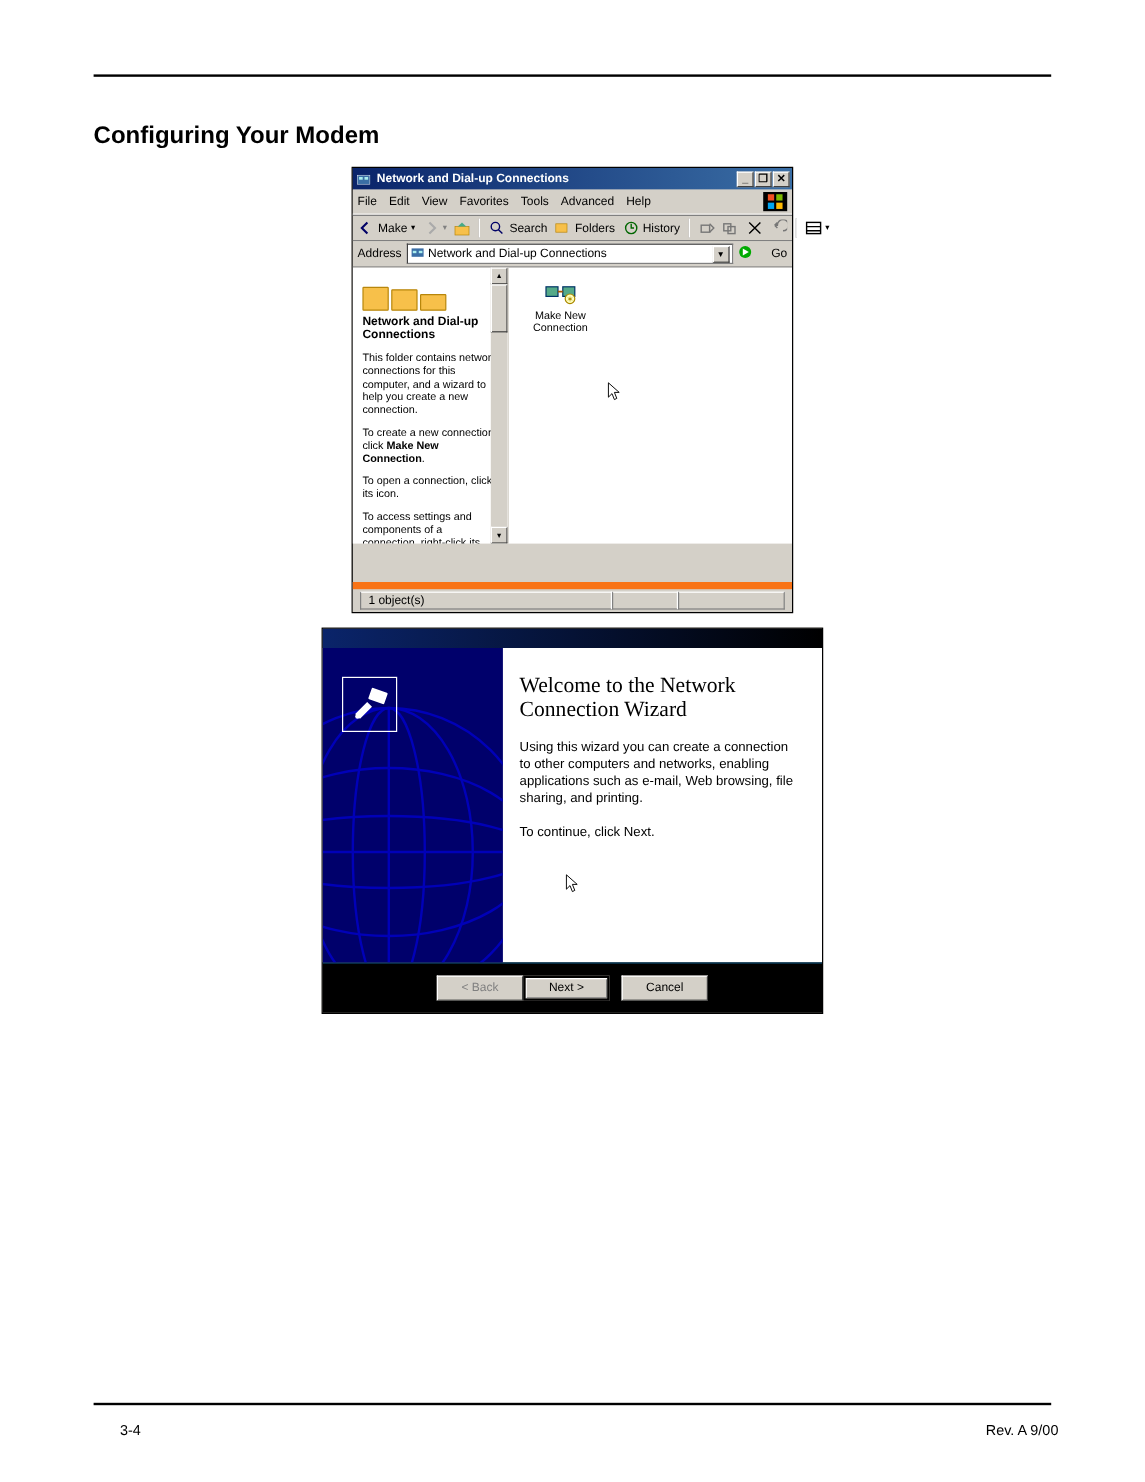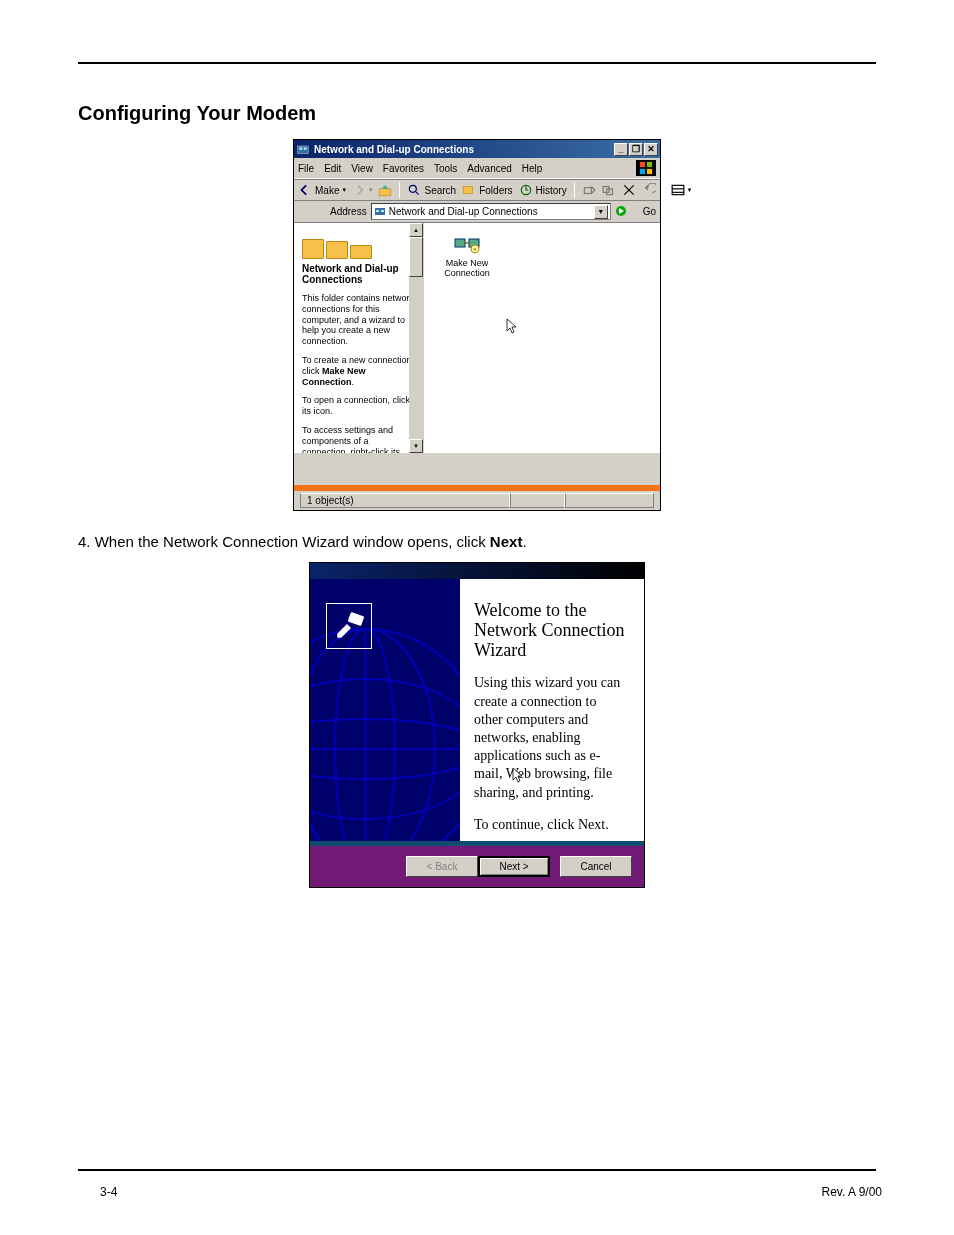--- a/index.html
+++ b/index.html
@@ -57,21 +57,21 @@
   .menubar { background:#d4d0c8;border-bottom:1px solid #fff;padding:2px 4px;display:flex;gap:10px;align-items:center; }
   .menubar span { font-size:10px; }
   .menubar .wlogo { margin-left:auto;width:20px;height:16px;background:#000;display:flex;align-items:center;justify-content:center; }
   .menubar .wlogo svg{width:14px;height:14px;}
   .toolbar { background:#d4d0c8;border-top:1px solid #808080;border-bottom:1px solid #808080;padding:2px 4px;display:flex;align-items:center;gap:6px;min-height:20px; }
   .toolbar .sep { width:1px;height:16px;background:#808080;border-right:1px solid #fff;margin:0 1px; }
   .toolbar .titem{display:flex;align-items:center;gap:3px;font-size:10px;color:#000;}
   .toolbar .ticonb{width:14px;height:14px;display:flex;align-items:center;justify-content:center;}
   .toolbar .gray{color:#808080;}
   .addrbar { background:#d4d0c8;border-bottom:1px solid #808080;padding:2px 4px;display:flex;align-items:center;gap:4px; }
-  .addrbar .albl{font-size:10px;margin-left:32px;}
+  .addrbar .albl{font-size:10px;}
   .addrfield{flex:1;background:#fff;border:1px solid #808080;border-top-color:#404040;border-left-color:#404040;height:17px;display:flex;align-items:center;padding:0 2px;gap:3px;}
   .addrfield .dd{width:14px;height:14px;background:#d4d0c8;border:1px solid #fff;border-right-color:#404040;border-bottom-color:#404040;margin-left:auto;display:flex;align-items:center;justify-content:center;font-size:8px;}
   .gobtn{display:flex;align-items:center;gap:16px;font-size:10px;}
   .ex-body{display:flex;background:#fff;height:230px;position:relative;}
   .leftpane{width:130px;border-right:1px solid #d4d0c8;padding:6px 6px 6px 8px;overflow:hidden;position:relative;}
   .scrollbar{position:absolute;right:0;top:0;bottom:0;width:14px;background:#d4d0c8;}
   .scrollbar .sbtn{height:14px;background:#d4d0c8;border:1px solid #fff;border-right-color:#404040;border-bottom-color:#404040;display:flex;align-items:center;justify-content:center;font-size:7px;}
   .scrollbar .sthumb{position:absolute;top:14px;left:0;right:0;height:40px;background:#d4d0c8;border:1px solid #fff;border-right-color:#404040;border-bottom-color:#404040;}
   .scrollbar .sbot{position:absolute;bottom:0;left:0;right:0;}
   .leftpane .folder-art{height:30px;display:flex;align-items:flex-end;gap:2px;margin-bottom:4px;}
@@ -81,31 +81,31 @@
   .rightpane{flex:1;padding:8px;position:relative;}
   .icon-item{width:70px;text-align:center;font-size:9px;}
   .icon-item .conn-icon{width:28px;height:24px;margin:0 auto 3px auto;display:flex;align-items:center;justify-content:center;}
   .cursor1{position:absolute;left:82px;top:95px;}
   .statusbar{background:#d4d0c8;border-top:6px solid #f97316;padding:2px 6px;font-size:10px;display:flex;margin-top:32px;}
   .statusbar .scell{border:1px solid #808080;border-top-color:#fff;border-left-color:#808080;padding:1px 6px;}
   .statusbar .sc1{width:210px;border-right:1px solid #fff;}
   .statusbar .sc2{width:55px;border-right:1px solid #fff;}
 
   
-  .wizard{width:336px;margin-top:12px;border:1px solid #000;background:#d4d0c8;font-family:Tahoma,Arial,sans-serif;}
+  .wizard{width:418px;margin-top:12px;border:1px solid #000;background:#d4d0c8;font-family:Tahoma,Arial,sans-serif;}
   .wizard .titlebar2{height:16px;background:linear-gradient(to right,#0a246a,#000);}
   .wizmain{display:flex;height:262px;background:#fff;}
   .wizleft{width:150px;background:#00006b;position:relative;overflow:hidden;}
   .wizleft .globe{position:absolute;inset:0;}
   .wizleft .iconbox{position:absolute;left:16px;top:24px;width:46px;height:46px;border:1px solid #fff;display:flex;align-items:center;justify-content:center;}
   .wizright{flex:1;padding:22px 18px 10px 14px;position:relative;}
   .wizright h3{font-family:"Times New Roman",serif;font-size:18px;font-weight:normal;line-height:1.1;margin-bottom:14px;}
-  .wizright p{font-size:14px;line-height:1.3;margin-bottom:14px;font-family:Liberation Serif, serif;}
+  .wizright p{font-size:11px;line-height:1.3;margin-bottom:14px;}
   .cursor2{position:absolute;left:52px;top:188px;}
-  .wizbtns{background:#701a75;border-top:5px solid #0c4a6e;padding:10px 12px;display:flex;justify-content:flex-end;gap:0;}
+  .wizbtns{background:#000000;border-top:1px solid #0c4a6e;padding:10px 12px;display:flex;justify-content:center;gap:0;}
   .wbtn{width:72px;height:21px;font-size:10px;background:#d4d0c8;border:1px solid #fff;border-right-color:#404040;border-bottom-color:#404040;display:flex;align-items:center;justify-content:center;}
   .wbtn.disabled{color:#808080;}
   .wbtn.default{border:2px solid #000;box-shadow:inset 1px 1px 0 #fff, inset -1px -1px 0 #808080;}
   .wbtn.gap{margin-left:10px;}
 
   .step-line2{margin-top:22px;font-size:15px;}
   .footer-num{position:absolute;bottom:36px;font-size:12px;margin-left:22px;}
   .footer-num.left{left:78px;}
   .footer-num.right{right:72px;}
 
@@ -310,23 +310,20 @@
       </div>
     </div>
     <div class="statusbar">
       <div class="scell sc1">1 object(s)</div>
       <div class="scell sc2"></div>
       <div class="scell" style="flex:1"></div>
     </div>
   </div>
   </div>
 
-  <p class="step-line2">
-    <span>4. When the Network Connection Wizard window opens, click </span><b>Next</b><span>.</span>
-  </p>
 
   <div class="images-col">
 
   <div class="wizard">
     <div class="titlebar2"></div>
     <div class="wizmain">
       <div class="wizleft">
         <svg class="globe" viewBox="0 0 150 262">
           <rect width="150" height="262" fill="#00006b"></rect>
           <g stroke="#0000b8" stroke-width="2" fill="none">

